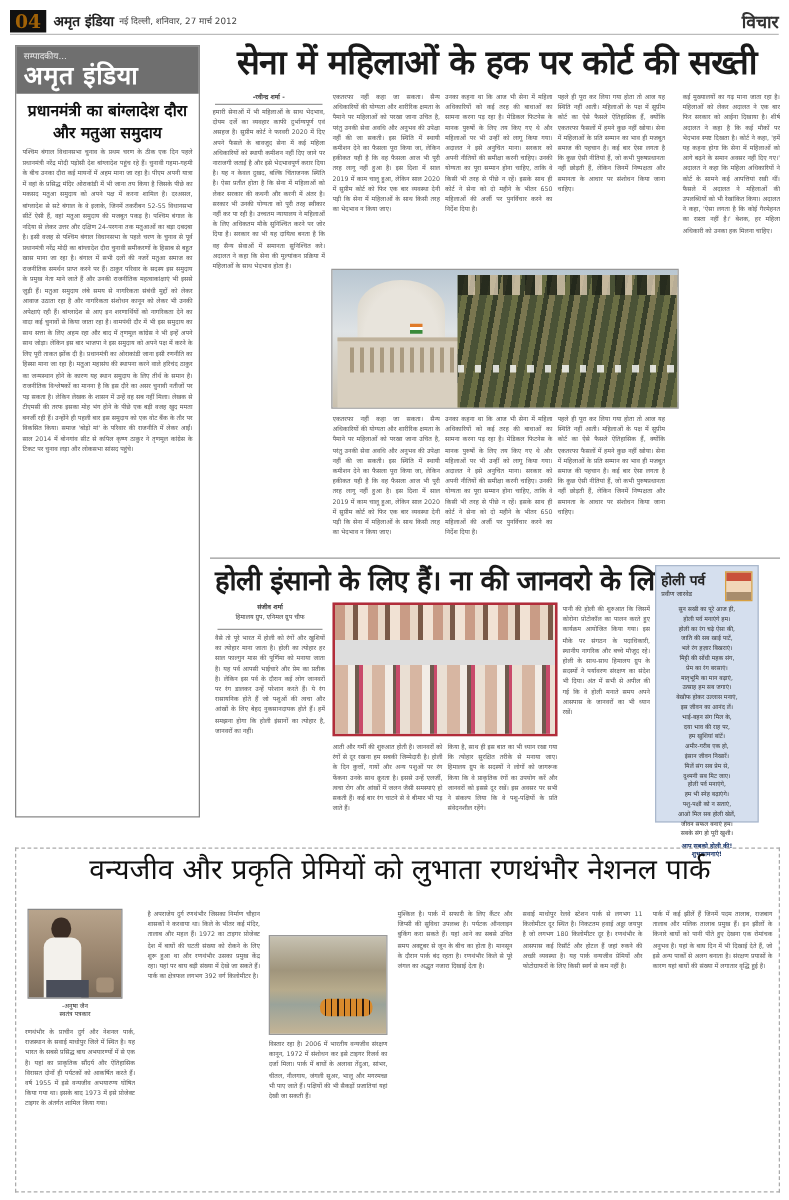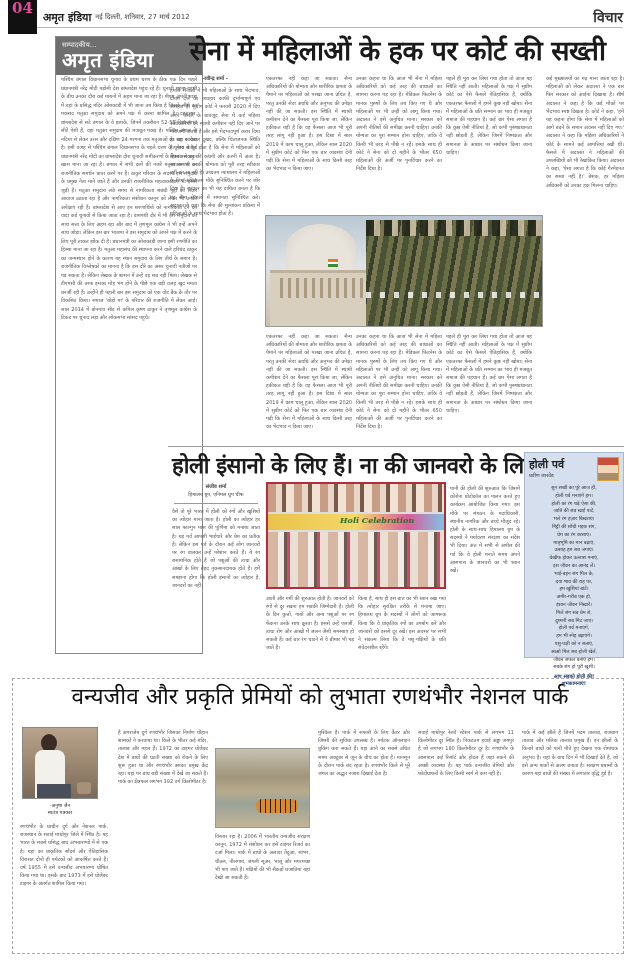--- a/index.html
+++ b/index.html
@@ -1,27 +1,27 @@
 <!DOCTYPE html>
 <html><head>
 <meta charset="utf-8">
 <style>
   * { box-sizing: border-box; margin: 0; padding: 0; }
   html, body { width: 631px; height: 960px; background: #ffffff; overflow: hidden; }
   body { font-family: "DejaVu Sans", sans-serif; color: #222; position: relative; }
 
   
   .masthead { position: absolute; left: 8px; top: 6px; width: 615px; height: 22px; display: flex; align-items: center; border-bottom: 1px solid #bbb; }
-  .pageno { background: #111; color: #ec4899; font-family: "DejaVu Serif", serif; font-weight: bold; font-size: 15px; padding: 0 4px; height: 35px; line-height: 18px; text-align: right; }
+  .pageno { background: #111; color: #a16207; font-family: "DejaVu Serif", serif; font-weight: bold; font-size: 15px; padding: 0 4px; height: 18px; line-height: 18px; text-align: right; }
   .mast-brand { font-weight: bold; font-size: 11px; margin-left: 6px; color: #222; }
   .mast-date { font-size: 7px; margin-left: 4px; color: #444; }
   .mast-section { margin-left: auto; font-size: 14px; color: #333; font-weight: bold; }
 
   
-  .editorial { position: absolute; left: 12px; top: 36px; width: 148px; height: 618px; border: 1px solid #888; background: #fff; margin-left: 43px; }
+  .editorial { position: absolute; left: 12px; top: 36px; width: 148px; height: 618px; border: 1px solid #888; background: #fff; }
   .ed-head { background: #6f6f6f; color: #fff; padding: 3px 6px 4px; }
   .ed-kicker { font-size: 7px; color: #eee; }
   .ed-brand { font-size: 20px; font-weight: bold; line-height: 22px; letter-spacing: 0.5px; }
   .ed-title { font-size: 12.5px; font-weight: bold; text-align: center; line-height: 17px; padding: 5px 4px 4px; color: #111; }
   .ed-body { font-size: 5px; line-height: 8.5px; color: #555; padding: 0 5px; text-align: justify; }
 
   
   .story1-title { position: absolute; left: 170px; top: 34px; width: 455px; font-size: 27px; font-weight: bold; color: #1a1a1a; letter-spacing: -0.5px; white-space: nowrap; line-height: 34px; text-align: center; }
   .col { position: absolute; font-size: 5px; line-height: 8.2px; color: #555; text-align: justify; overflow: hidden; }
   .byline-small { font-size: 5px; color: #444; text-align: center; font-weight: bold; }
@@ -37,21 +37,21 @@
   .hr { position: absolute; height: 1px; background: #999; }
 
   
   .story2-title { position: absolute; left: 172px; top: 452px; width: 350px; font-size: 22px; font-weight: bold; color: #1a1a1a; white-space: nowrap; line-height: 28px; letter-spacing: -0.5px; }
   .photo-holi { position: absolute; left: 266px; top: 482px; width: 180px; height: 107px; border: 2px solid #b22c3a; background: #ddd; overflow: hidden; }
   .holi-row1 { position: absolute; left: 0; top: 0; width: 100%; height: 28px; background: repeating-linear-gradient(90deg, #c99c86 0 8px, #e8d7c6 8px 14px, #7a5a48 14px 18px, #f1e2d4 18px 26px); }
   .holi-banner { position: absolute; left: 0; top: 30px; width: 100%; height: 16px; background: linear-gradient(90deg, #e9c24a, #f3d86a 50%, #d85d9a 80%, #7ec3e6); }
   .holi-banner span { position: absolute; left: 72px; top: 1px; font-family: "DejaVu Serif", serif; font-style: italic; font-size: 8px; color: #2a6e2a; font-weight: bold; }
   .holi-row2 { position: absolute; left: 0; top: 48px; width: 100%; height: 59px; background: repeating-linear-gradient(90deg, #d7b6a2 0 10px, #f2ece6 10px 16px, #6f5a4e 16px 19px, #c94a6a 19px 22px, #eadfd3 22px 30px); }
 
-  .poem-box { position: absolute; left: 524px; top: 452px; width: 100px; height: 206px; background: #d5dfee; border: 1px solid #aab8cc; padding: 3px 4px; }
+  .poem-box { position: absolute; left: 524px; top: 452px; width: 83px; height: 206px; background: #d5dfee; border: 1px solid #aab8cc; padding: 3px 4px; }
   .poem-title { font-size: 11px; font-weight: bold; color: #222; }
   .poem-author { font-size: 5px; color: #333; margin-top: 1px; }
   .poem-avatar { position: absolute; right: 4px; top: 4px; width: 22px; height: 24px; background: linear-gradient(180deg, #c9503a 0 30%, #f1d6b8 30% 70%, #a88c6c 70%); border: 1px solid #d8a040; }
   .poem-body { font-size: 4.8px; line-height: 7.8px; color: #333; text-align: center; margin-top: 6px; }
   .poem-sign { font-size: 5px; text-align: center; font-weight: bold; color: #1f3a6c; margin-top: 2px; line-height: 7px; }
 
   
   .dash-frame { position: absolute; left: 12px; top: 678px; width: 612px; height: 276px; border: 1px dashed #aaa; }
   .story3-title { position: absolute; left: 40px; top: 680px; width: 560px; font-size: 22.5px; font-weight: normal; color: #111; white-space: nowrap; text-align: center; line-height: 32px; }
   .photo-woman { position: absolute; left: 22px; top: 727px; width: 76px; height: 72px; background: linear-gradient(180deg, #b8a48c 0%, #9c8770 50%, #7a6a58 100%); border: 1px solid #888; overflow: hidden; }
@@ -71,20 +71,21 @@
   <span class="mast-brand">अमृत इंडिया</span>
   <span class="mast-date">नई दिल्ली, शनिवार, 27 मार्च 2012</span>
   <span class="mast-section">विचार</span>
 </div>
 
 <div class="editorial">
   <div class="ed-head">
     <div class="ed-kicker">सम्पादकीय...</div>
     <div class="ed-brand">अमृत इंडिया</div>
   </div>
+  <div class="ed-title">प्रधानमंत्री का बांग्लादेश दौरा और मतुआ समुदाय</div>
   <div class="ed-body">पश्चिम बंगाल विधानसभा चुनाव के प्रथम चरण के ठीक एक दिन पहले प्रधानमंत्री नरेंद्र मोदी पड़ोसी देश बांग्लादेश पहुंच रहे हैं। चुनावी गहमा-गहमी के बीच उनका दौरा कई मायनों में अहम माना जा रहा है। पीएम अपनी यात्रा में वहां के प्रसिद्ध मंदिर ओराकांडी में भी जाना तय किया है जिसके पीछे का मकसद मतुआ समुदाय को अपने पक्ष में करना शामिल है। दरअसल, बांग्लादेश से सटे बंगाल के वे इलाके, जिनमें तकरीबन 52-55 विधानसभा सीटें ऐसी हैं, वहां मतुआ समुदाय की मजबूत पकड़ है। पश्चिम बंगाल के नदिया से लेकर उत्तर और दक्षिण 24-परगना तक मतुआओं का बड़ा दबदबा है। इसी वजह से पश्चिम बंगाल विधानसभा के पहले चरण के चुनाव से पूर्व प्रधानमंत्री नरेंद्र मोदी का बांग्लादेश दौरा चुनावी समीकरणों के हिसाब से बहुत खास माना जा रहा है। बंगाल में सभी दलों की नजरें मतुआ समाज का राजनीतिक समर्थन प्राप्त करने पर हैं। ठाकुर परिवार के सदस्य इस समुदाय के प्रमुख नेता माने जाते हैं और उनकी राजनीतिक महत्वाकांक्षाएं भी इससे जुड़ी हैं। मतुआ समुदाय लंबे समय से नागरिकता संबंधी मुद्दों को लेकर आवाज उठाता रहा है और नागरिकता संशोधन कानून को लेकर भी उनकी अपेक्षाएं रही हैं। बांग्लादेश से आए इन शरणार्थियों को नागरिकता देने का वादा कई चुनावों से किया जाता रहा है। वामपंथी दौर में भी इस समुदाय का साथ सत्ता के लिए अहम रहा और बाद में तृणमूल कांग्रेस ने भी इन्हें अपने साथ जोड़ा। लेकिन इस बार भाजपा ने इस समुदाय को अपने पक्ष में करने के लिए पूरी ताकत झोंक दी है। प्रधानमंत्री का ओराकांडी जाना इसी रणनीति का हिस्सा माना जा रहा है। मतुआ महासंघ की स्थापना करने वाले हरिचंद ठाकुर का जन्मस्थान होने के कारण यह स्थान समुदाय के लिए तीर्थ के समान है। राजनीतिक विश्लेषकों का मानना है कि इस दौरे का असर चुनावी नतीजों पर पड़ सकता है। लेकिन लेखक के शासन में उन्हें वह सब नहीं मिला। लेखक से टीएमसी की तरफ इसका मोह भंग होने के पीछे एक बड़ी वजह खुद ममता बनर्जी रही हैं। उन्होंने ही पहली बार इस समुदाय को एक वोट बैंक के तौर पर विकसित किया। समाज 'बोड़ो मां' के परिवार की राजनीति में लेकर आईं। साल 2014 में बोनगांव सीट से कपिल कृष्ण ठाकुर ने तृणमूल कांग्रेस के टिकट पर चुनाव लड़ा और लोकसभा सांसद पहुंचे।</div>
 </div>
 
 <div class="story1-title">सेना में महिलाओं के हक पर कोर्ट की सख्ती</div>
 
 <div class="col" style="left:170px; top:74px; width:90px; height:8px;">
   <div class="byline-small">-रवीन्द्र शर्मा -</div>
 </div>
 <div class="hr" style="left:172px; top:83px; width:86px;"></div>
 
@@ -113,23 +114,20 @@
 <div class="col" style="left:172px; top:482px; width:88px; height:22px;">
   <div class="byline-small">संजीव शर्मा</div>
   <div class="byline-small" style="font-weight:normal;">हिमालय ग्रुप, एनिमल ग्रुप चीफ</div>
 </div>
 <div class="hr" style="left:174px; top:503px; width:84px;"></div>
 
 <div class="col" style="left:172px; top:507px; width:88px; height:150px;">वैसे तो पूरे भारत में होली को रंगों और खुशियों का त्योहार माना जाता है। होली का त्योहार हर साल फाल्गुन मास की पूर्णिमा को मनाया जाता है। यह पर्व आपसी भाईचारे और प्रेम का प्रतीक है। लेकिन इस पर्व के दौरान कई लोग जानवरों पर रंग डालकर उन्हें परेशान करते हैं। ये रंग रासायनिक होते हैं जो पशुओं की त्वचा और आंखों के लिए बेहद नुकसानदायक होते हैं। हमें समझना होगा कि होली इंसानों का त्योहार है, जानवरों का नहीं।</div>
 
 <div class="photo-holi">
   <div class="holi-row1"></div>
-  <div class="holi-banner">
-      <span>Holi Celebration</span>
-    </div>
   <div class="holi-row2"></div>
 </div>
 
 <div class="col" style="left:266px; top:594px; width:88px; height:62px;">आती और गर्मी की शुरुआत होती है। जानवरों को रंगों से दूर रखना हम सबकी जिम्मेदारी है। होली के दिन कुत्तों, गायों और अन्य पशुओं पर रंग फेंकना उनके साथ क्रूरता है। इससे उन्हें एलर्जी, त्वचा रोग और आंखों में जलन जैसी समस्याएं हो सकती हैं। कई बार रंग चाटने से वे बीमार भी पड़ जाते हैं।</div>
 <div class="col" style="left:358px; top:594px; width:88px; height:62px;">किया है, साथ ही इस बात का भी ध्यान रखा गया कि त्योहार सुरक्षित तरीके से मनाया जाए। हिमालय ग्रुप के सदस्यों ने लोगों को जागरूक किया कि वे प्राकृतिक रंगों का उपयोग करें और जानवरों को इससे दूर रखें। इस अवसर पर सभी ने संकल्प लिया कि वे पशु-पक्षियों के प्रति संवेदनशील रहेंगे।</div>
 <div class="col" style="left:450px; top:484px; width:70px; height:172px;">पानी की होली की शुरुआत कि जिसमें कोरोना प्रोटोकॉल का पालन करते हुए कार्यक्रम आयोजित किया गया। इस मौके पर संगठन के पदाधिकारी, स्थानीय नागरिक और बच्चे मौजूद रहे। होली के साथ-साथ हिमालय ग्रुप के सदस्यों ने पर्यावरण संरक्षण का संदेश भी दिया। अंत में सभी से अपील की गई कि वे होली मनाते समय अपने आसपास के जानवरों का भी ध्यान रखें।</div>
 
 <div class="poem-box">
   <div class="poem-title">होली पर्व</div>
   <div class="poem-author">प्रवीण जारवेड</div>

